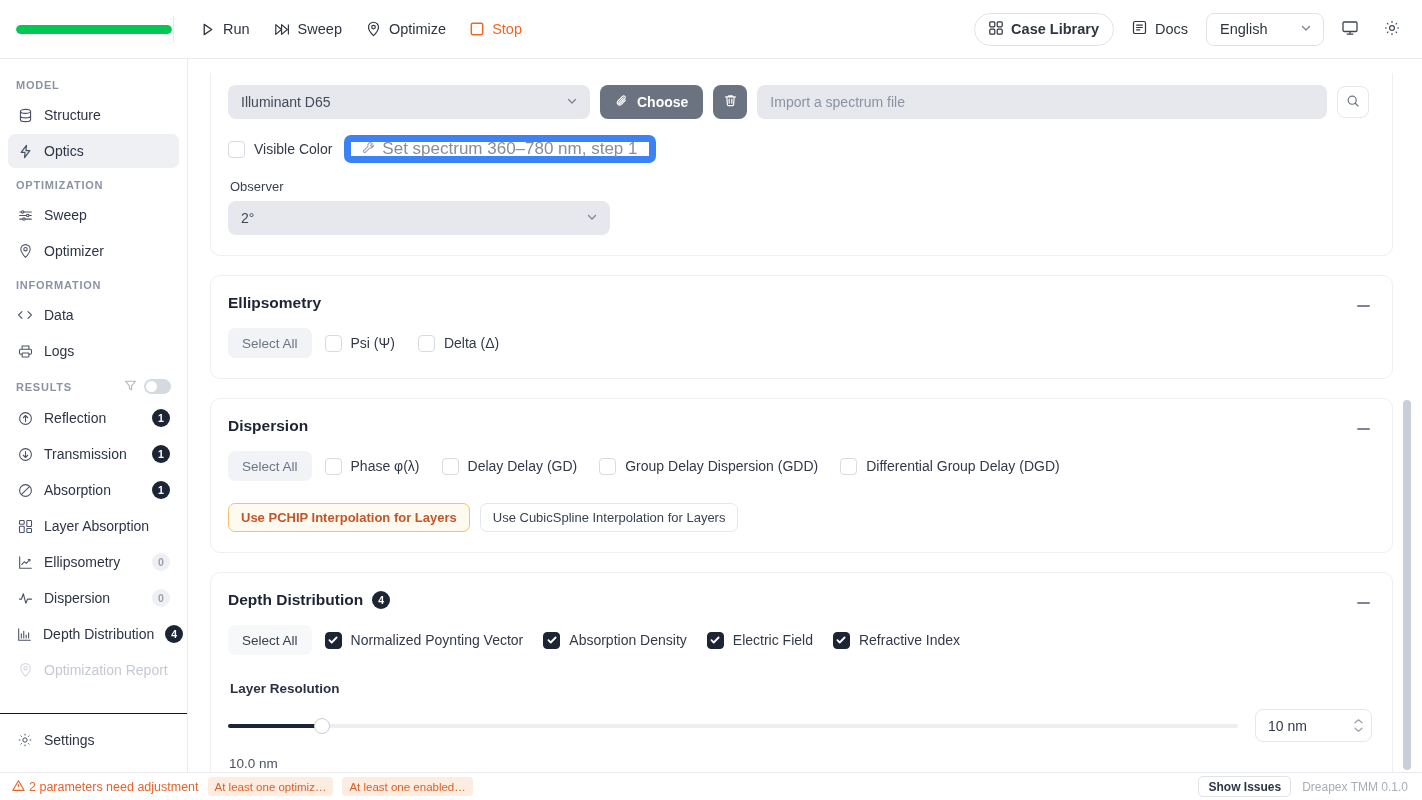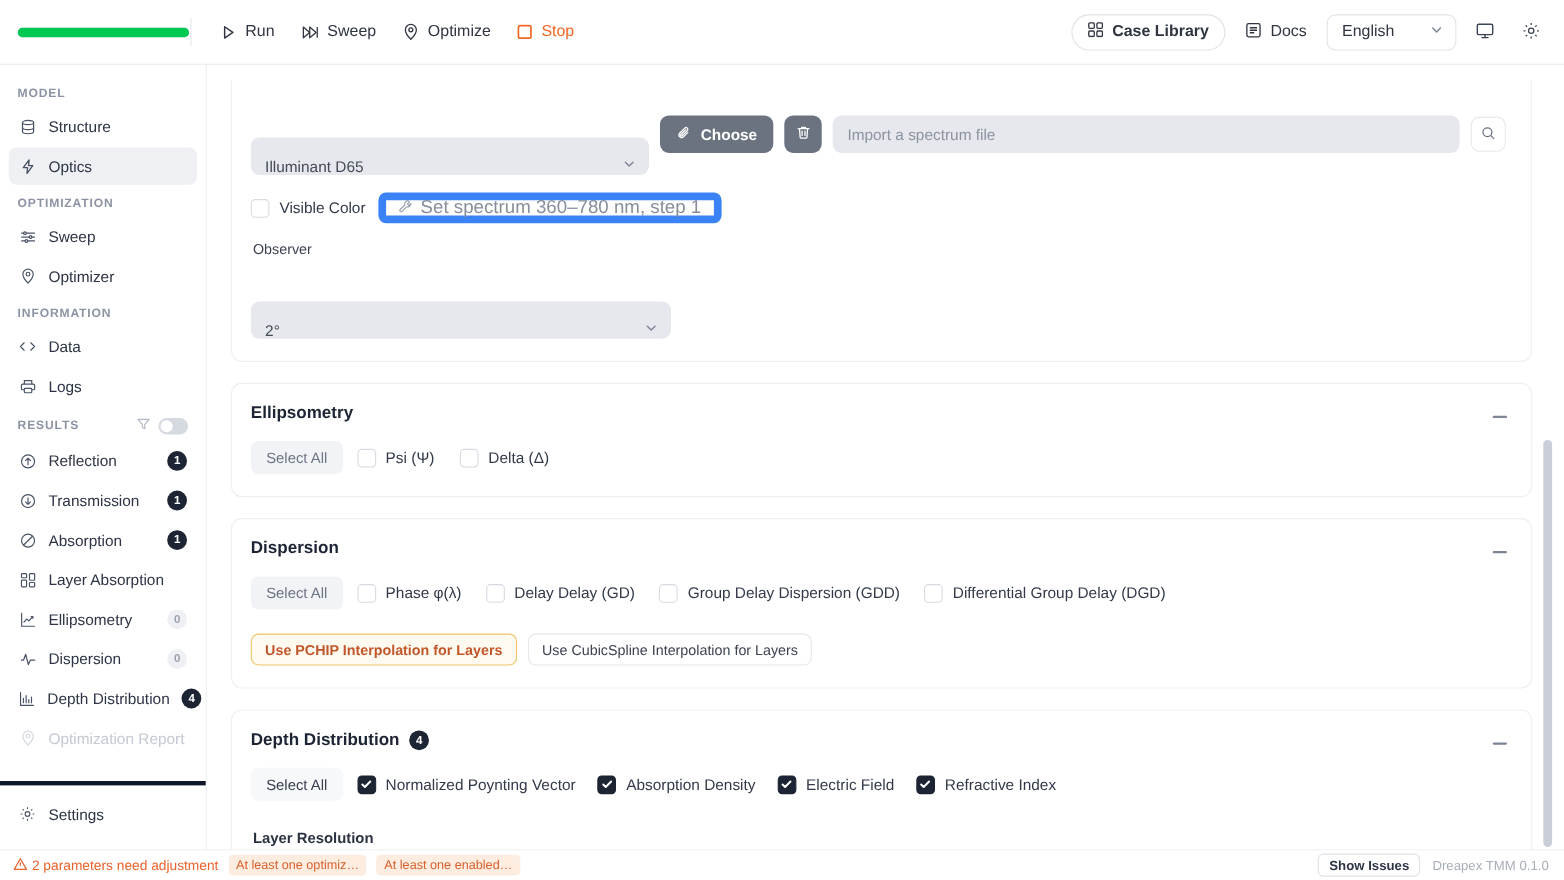--- a/index.html
+++ b/index.html
@@ -93,21 +93,21 @@
   .nav-item .ico { width: 16px; height: 16px; display: flex; align-items: center; justify-content: center; color: #4a5366; }
   .nav-item.disabled .ico { color: #d3d7de; }
   .badge {
     min-width: 18px; height: 18px; border-radius: 9px;
     display: flex; align-items: center; justify-content: center;
     font-size: 10.5px; font-weight: 700; padding: 0 5px;
   }
   .badge.dark { background: #1d2433; color: #fff; }
   .badge.zero { background: #eef0f3; color: #9aa1ae; font-weight: 600; }
   .sidebar-spacer { flex: 1; }
-  .sidebar-foot { border-top: 4px solid #0f172a; padding: 8px 0 14px 0; }
+  .sidebar-foot { border-top: 1px solid #0f172a; padding: 8px 0 14px 0; }
 
   
   .main {
     flex: 1; position: relative; overflow: hidden; background: #fff;
     padding: 0 32px 0 0;
   }
   .main-inner { padding: 14px 0 0 22px; }
 
   .card {
     border: 1px solid #edeff2; border-radius: 10px; background: #fff;
@@ -125,23 +125,23 @@
   }
   .collapse-btn {
     position: absolute; right: 18px; top: 19px;
     width: 22px; height: 22px; display: flex; align-items: center; justify-content: center;
     cursor: pointer; color: #6b7485;
   }
   .collapse-btn .bar { width: 13px; height: 2px; background: #7c8495; border-radius: 1px; }
 
   .row { display: flex; align-items: center; gap: 0; }
   .select {
-    display: flex; align-items: flex-end; justify-content: space-between;
+    display: flex; align-items: center; justify-content: space-between;
     height: 34px; border-radius: 8px; background: #e6e8ed;
-    padding: 0 11px 0 13px; font-size: 14px; color: #434a57; cursor: pointer; margin-top: 40px;
+    padding: 0 11px 0 13px; font-size: 14px; color: #434a57; cursor: pointer;
   }
   .select.wide { width: 362px; }
   .select.obs { width: 382px; }
   .btn-dark {
     display: flex; align-items: center; gap: 8px; justify-content: center;
     height: 34px; padding: 0 15px; border-radius: 8px;
     background: #6b7280; color: #fff; font-size: 14px; font-weight: 700;
     border: none; cursor: pointer;
   }
   .btn-dark.sq { width: 34px; padding: 0; }

